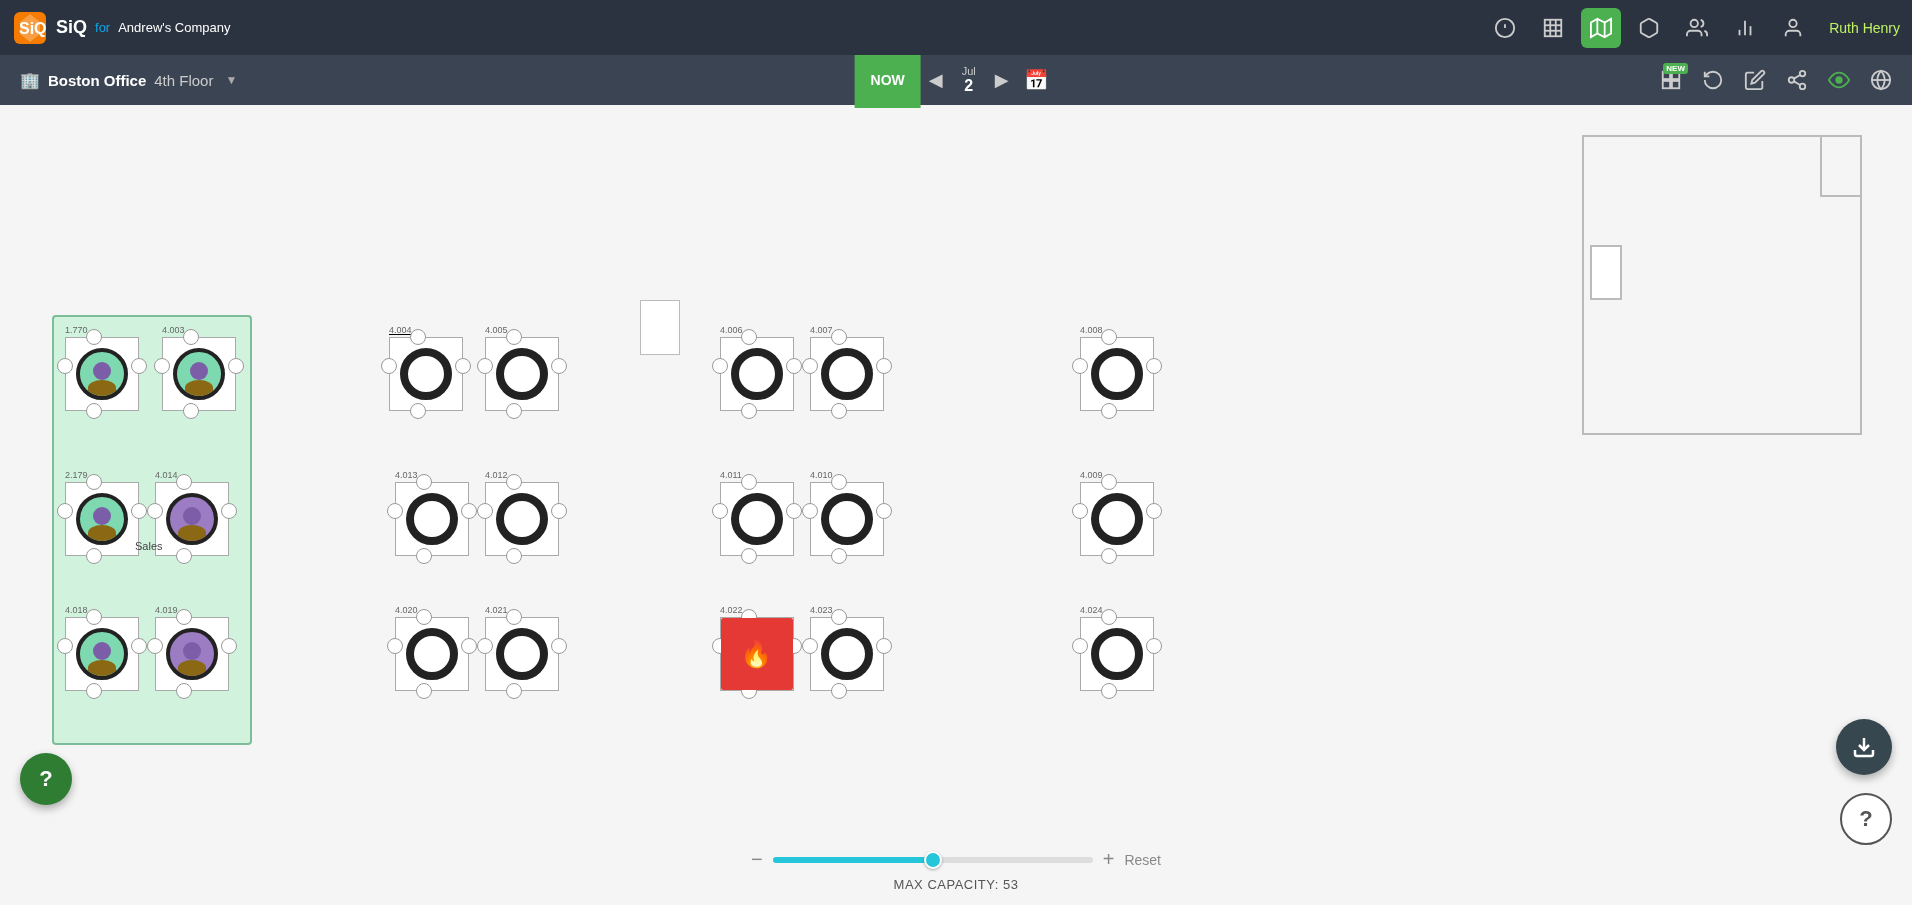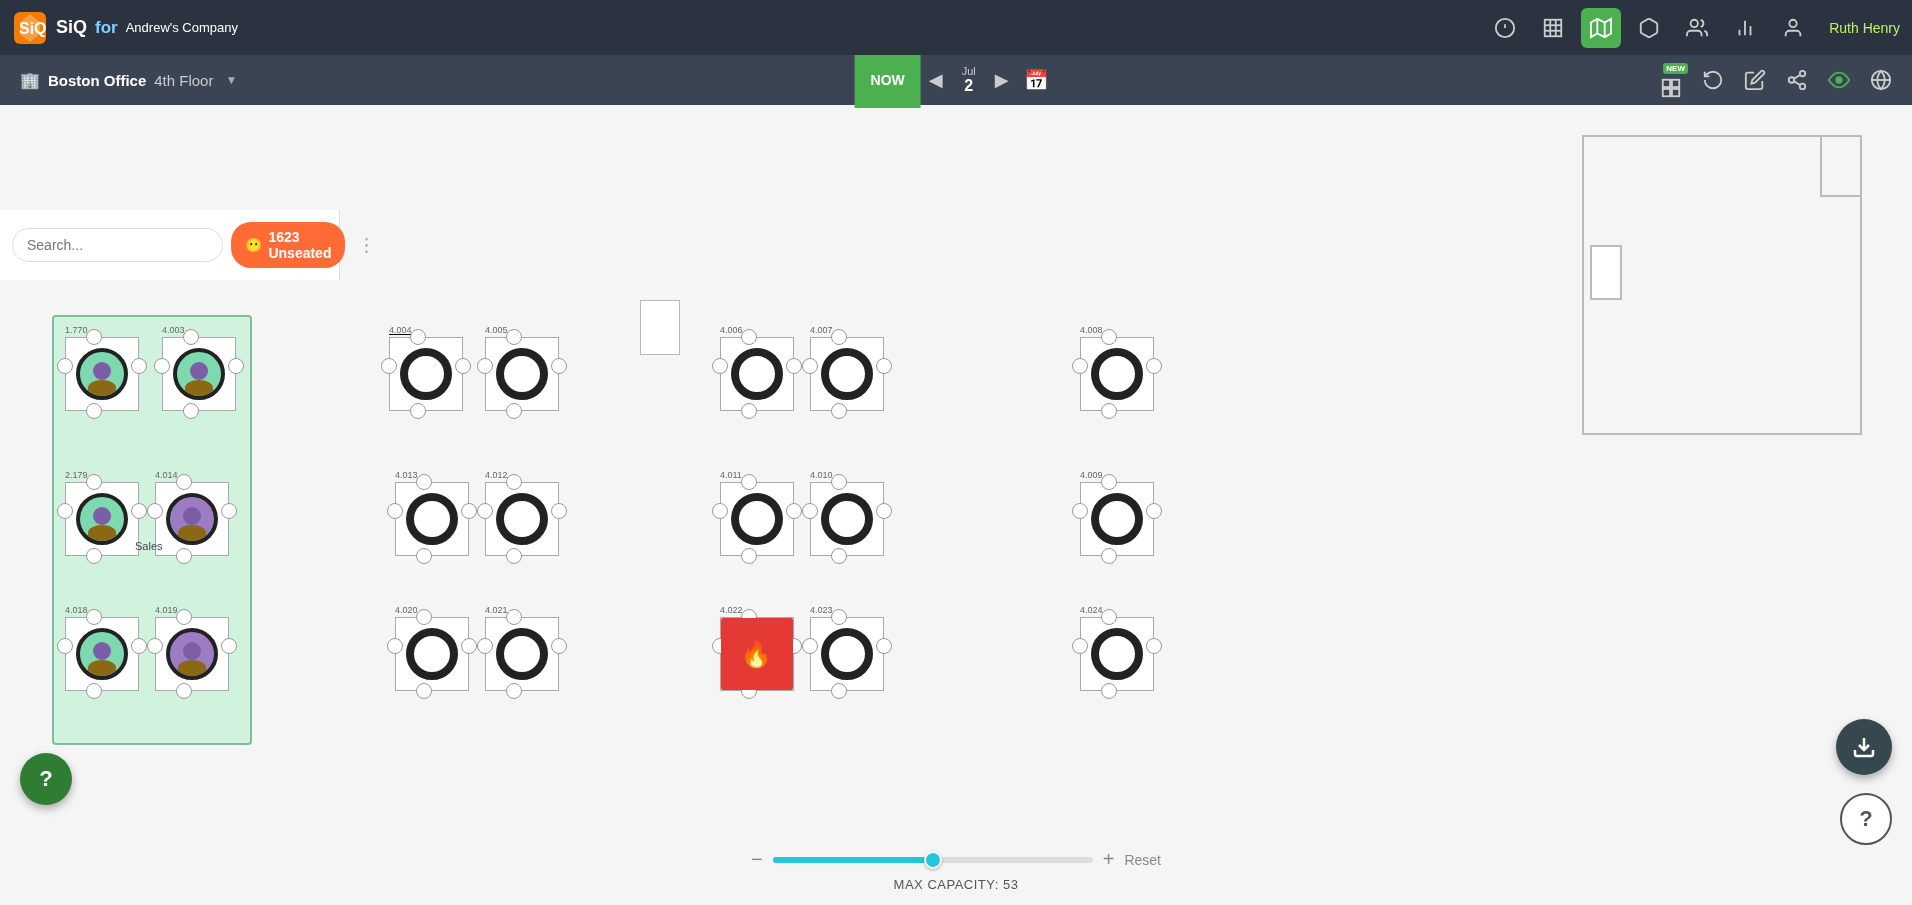--- a/index.html
+++ b/index.html
@@ -135,21 +135,21 @@
 
 <div class="top-nav">
   <div class="logo-area">
 
     <svg class="logo-icon" viewBox="0 0 36 36">
       <rect x="2" y="2" width="32" height="32" rx="6" fill="#f57c00"></rect>
       <polygon points="18,4 28,12 28,24 18,32 8,24 8,12" fill="#fff3e0" opacity="0.3"></polygon>
       <text x="7" y="24" font-size="16" font-weight="900" fill="white">SiQ</text>
     </svg>
     <span style="color:white;font-weight:700;font-size:18px;">SiQ</span>
-    <span style="color:#7dd3fc;font-size:17px;font-weight:bold;">for</span>
+    <span style="color:#0ea5e9;font-size:13px;">for</span>
     <span style="color:white;font-size:13px;">Andrew's Company</span>
   </div>
   <div class="nav-spacer"></div>
 
   <div class="nav-icon-btn">
     <svg width="22" height="22" viewBox="0 0 24 24" fill="none" stroke="#ccc" stroke-width="2">
         <circle cx="12" cy="12" r="10"></circle>
         <line x1="12" y1="8" x2="12" y2="12"></line>
         <line x1="12" y1="16" x2="12.01" y2="16"></line>
       </svg>
@@ -215,21 +215,21 @@
     <span class="nav-arrow">◀</span>
     <div style="display:flex;flex-direction:column;align-items:center;color:white;min-width:36px;">
       <span style="font-size:11px;color:#ccc;">Jul</span>
       <span style="font-size:16px;font-weight:600;">2</span>
     </div>
     <span class="nav-arrow">▶</span>
     <span class="calendar-btn">📅</span>
   </div>
 
   <div class="nav2-right">
-    <div class="nav2-icon-btn" style="position:relative;align-items:flex-end;">
+    <div class="nav2-icon-btn" style="position:relative;">
       <svg width="22" height="22" viewBox="0 0 24 24" fill="none" stroke="#ccc" stroke-width="2">
           <rect x="3" y="3" width="8" height="8"></rect>
           <rect x="13" y="3" width="8" height="8"></rect>
           <rect x="3" y="13" width="8" height="8"></rect>
           <rect x="13" y="13" width="8" height="8"></rect>
         </svg>
       <span class="new-badge">NEW</span>
     </div>
     <div class="nav2-icon-btn">
       <svg width="22" height="22" viewBox="0 0 24 24" fill="none" stroke="#ccc" stroke-width="2">
@@ -529,30 +529,20 @@
         <div class="c t" style="left:calc(50% - 8px);"></div>
         <div class="c b" style="left:calc(50% - 8px);"></div>
         <div class="c l" style="top:calc(50% - 8px);"></div>
         <div class="c r" style="top:calc(50% - 8px);"></div>
         <div style="position:absolute;top:50%;left:50%;transform:translate(-50%,-50%);width:52px;height:52px;border-radius:50%;border:8px solid #222;background:white;"></div>
       </div>
     </div>
 
     <div style="position:absolute;left:640px;top:195px;width:40px;height:55px;background:white;border:1.5px solid #bbb;"></div>
 
-    <div class="sidebar-panel">
-      <div class="search-row">
-        <input class="search-input" type="text" placeholder="Search..." style="">
-        <div class="unseated-badge">
-          <span>😶</span>
-          <span>1623 Unseated</span>
-        </div>
-        <span class="more-btn">⋮</span>
-      </div>
-    </div>
 
   </div>
 
   <div class="bottom-bar">
     <div class="capacity-slider-row">
       <span class="slider-btn">−</span>
       <div class="capacity-slider">
         <div class="slider-fill"></div>
         <div class="slider-thumb"></div>
       </div>

